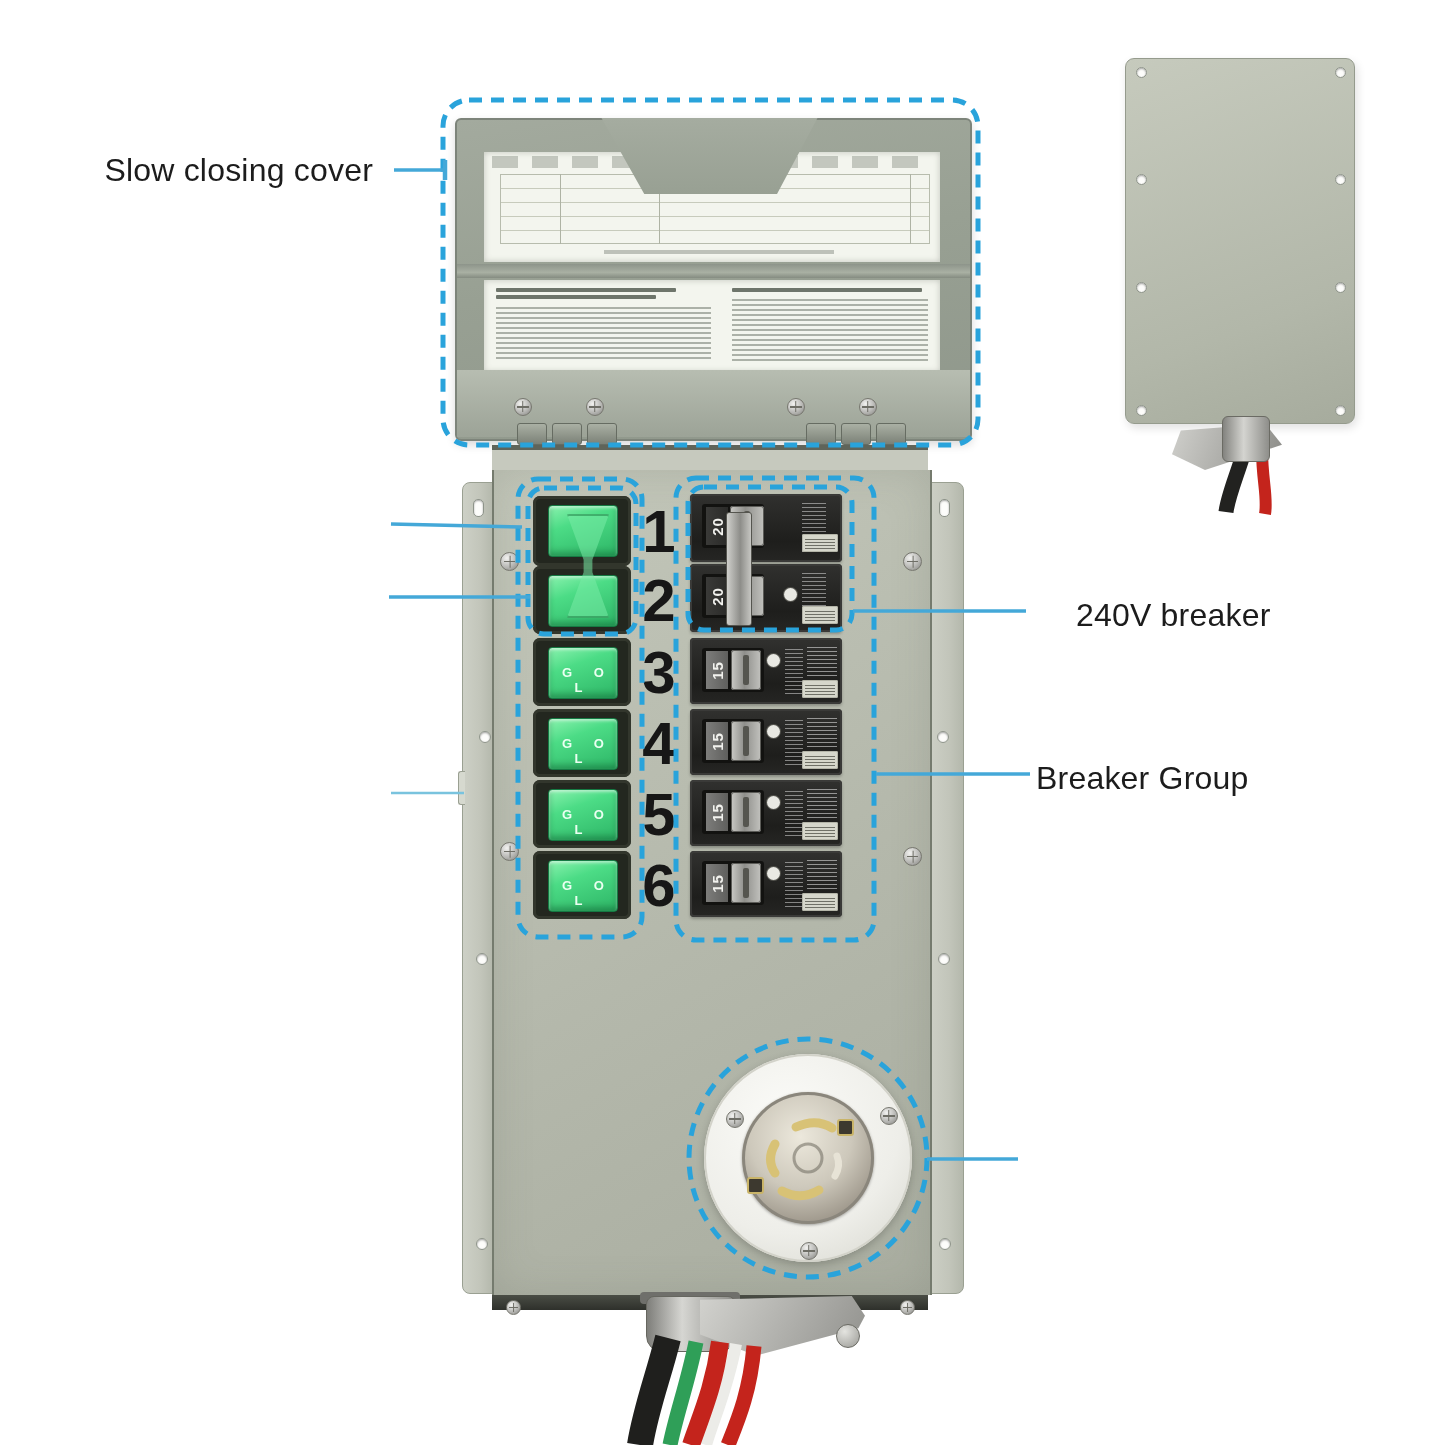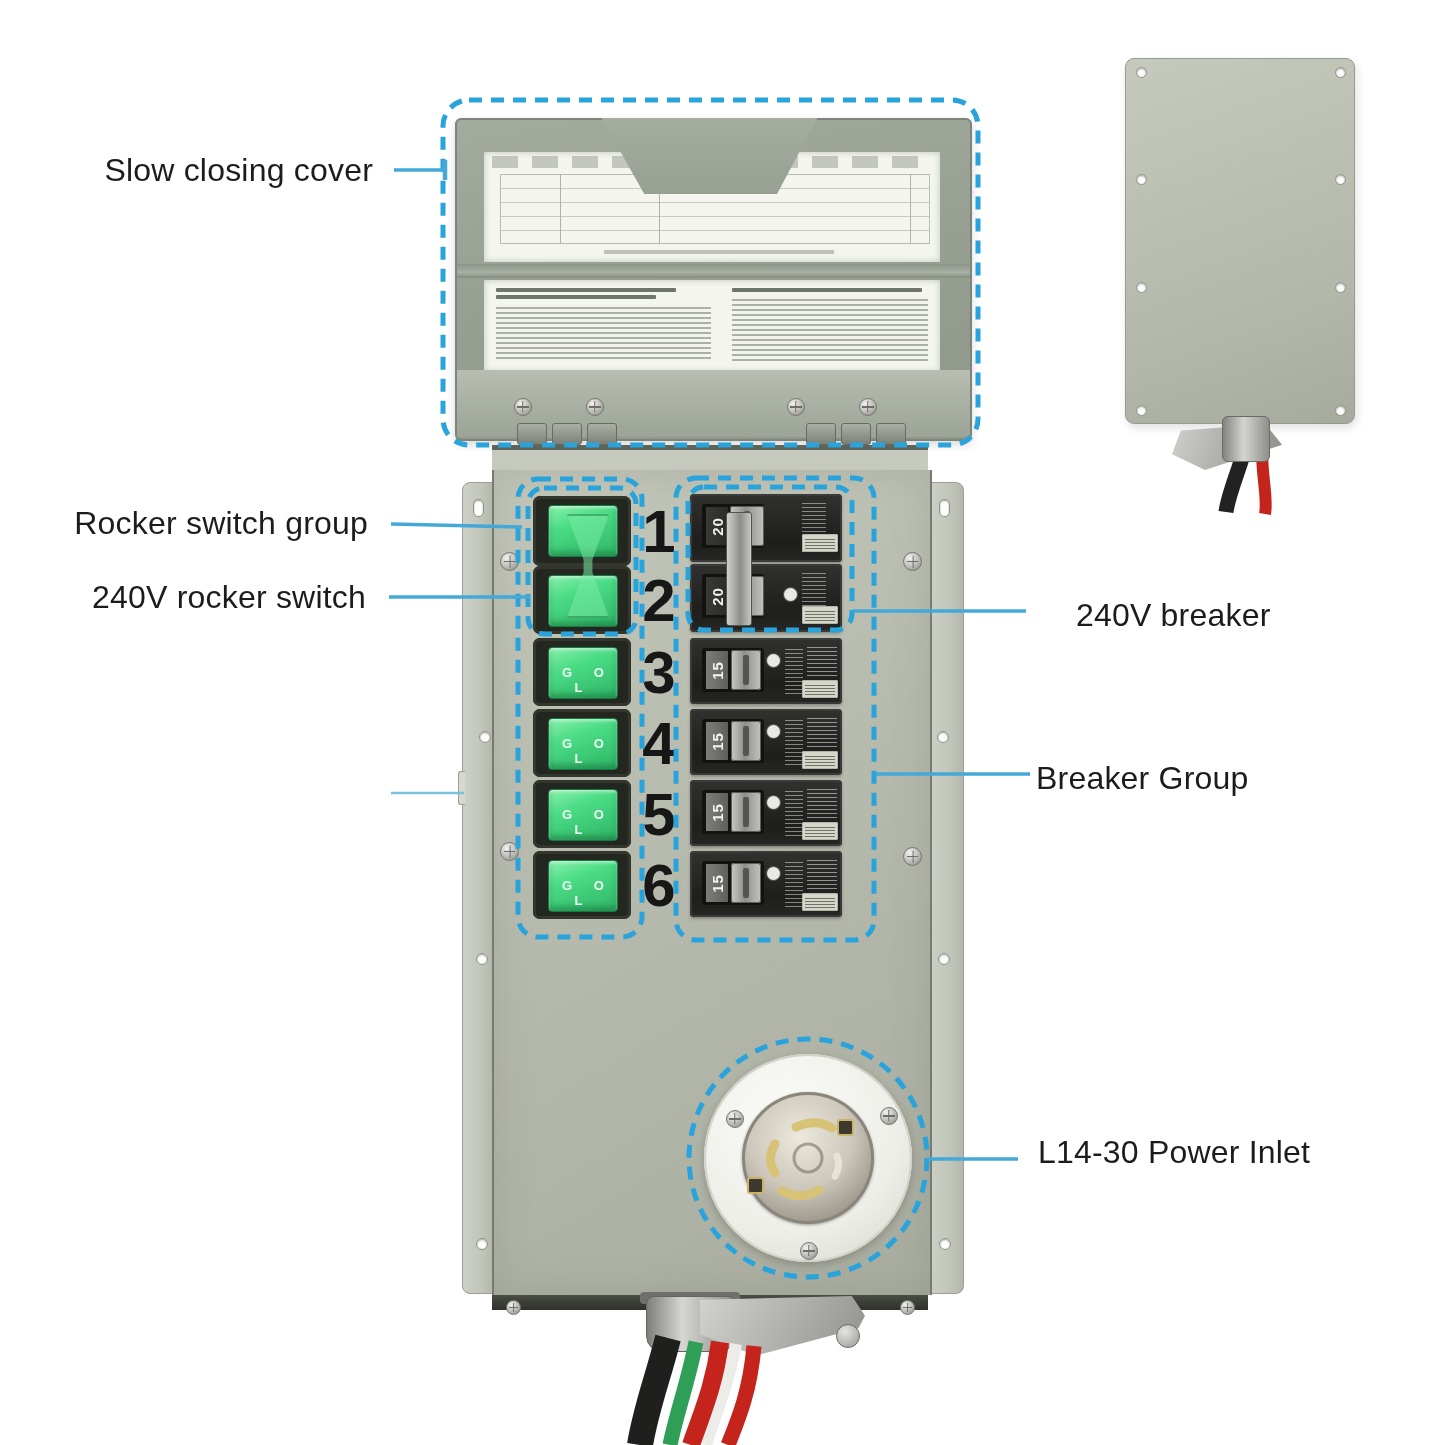--- a/index.html
+++ b/index.html
@@ -48,25 +48,22 @@
              box-shadow:inset 0 0 0 1px #b4b5a8;}
   .minilabel::after{content:"";position:absolute;left:3px;top:3px;right:3px;bottom:3px;
              background:repeating-linear-gradient(transparent 0 2px, #6f7066 2px 3px);}
 </style>
 </head>
 <body>
 
 <div id="canvas">
 
   <div class="callout" style="right:1060px;top:152px;">Slow closing cover</div>
-  <div class="callout" style="right:1065px;top:505px;">Rocker switch group</div>
-  <div class="callout" style="right:1067px;top:579px;">240V rocker switch</div>
   <div class="callout" style="left:1032px;top:597px;margin-left:44px;">240V breaker</div>
   <div class="callout" style="left:1036px;top:760px;">Breaker Group</div>
-  <div class="callout" style="left:1038px;top:1134px;">L14-30 Power Inlet</div>
 
   <div class="abs cover" style="left:455px;top:118px;width:513px;height:319px;">
 
     <div class="abs paper" style="left:27px;top:32px;width:456px;height:110px;">
       <div class="abs" style="left:8px;top:4px;width:440px;height:12px;background:repeating-linear-gradient(90deg,#8a9086 0 26px,transparent 26px 40px);opacity:.45;filter:blur(.6px);"></div>
       <div class="abs" style="left:16px;top:22px;right:10px;bottom:18px;background:repeating-linear-gradient(transparent 0 13px,#c7cbbc 13px 14px);border:1px solid #b7bcad;"></div>
       <div class="abs" style="left:76px;top:22px;width:1px;height:70px;background:#aeb3a4;"></div>
       <div class="abs" style="left:175px;top:22px;width:1px;height:70px;background:#aeb3a4;"></div>
       <div class="abs" style="left:426px;top:22px;width:1px;height:70px;background:#aeb3a4;"></div>
       <div class="abs" style="left:120px;top:98px;width:230px;height:4px;background:#9aa096;opacity:.6;filter:blur(.5px);"></div>

